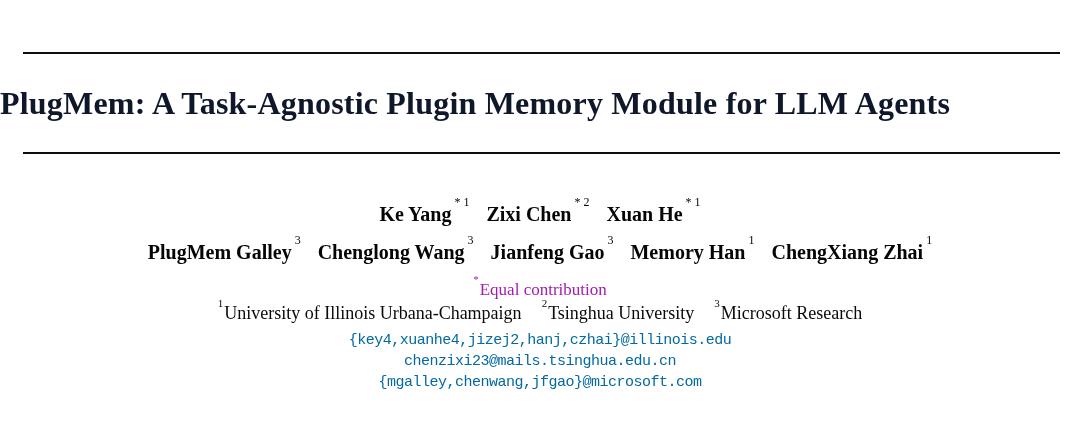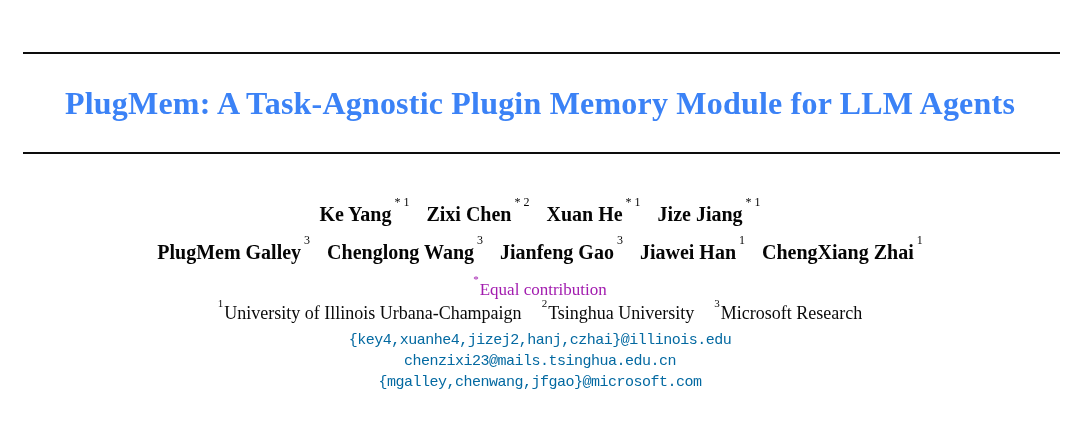--- a/index.html
+++ b/index.html
@@ -18,25 +18,24 @@
   .rule {
     position: absolute;
     left: 23px; width: 1037px; height: 2px;
     background: #0d0d0d;
   }
   .rule-top { top: 52px; }
   .rule-bottom { top: 152px; }
   .title {
     position: absolute;
     top: 84px; left: 0; width: 100%;
-    text-align: center;
     font-size: 32px; line-height: 38px;
     font-weight: 700;
     letter-spacing: 0.2px;
-    color: #3b82f6;
+    color: #0f172a;
   }
   .author-rows {
     position: absolute;
     top: 196px; left: 0; width: 100%;
     display: flex; flex-direction: column; gap: 7px;
   }
   .author-row {
     display: flex; justify-content: center; gap: 17px;
     font-size: 20px; line-height: 26px; font-weight: 700;
     color: #050505;
@@ -88,27 +87,26 @@
 
   <h1 class="title">PlugMem: A Task-Agnostic Plugin Memory Module for LLM Agents</h1>
 
   <div class="rule rule-bottom"></div>
 
   <div class="author-rows">
     <div class="author-row">
       <span class="author"><span>Ke Yang</span><sup class="author-sup">* 1</sup></span>
       <span class="author"><span>Zixi Chen</span><sup class="author-sup">* 2</sup></span>
       <span class="author"><span>Xuan He</span><sup class="author-sup">* 1</sup></span>
-      <span class="author"><span>Jize Jiang</span><sup class="author-sup">* 1</sup></span>
     </div>
     <div class="author-row">
       <span class="author"><span>PlugMem Galley</span><sup class="author-sup">3</sup></span>
       <span class="author"><span>Chenglong Wang</span><sup class="author-sup">3</sup></span>
       <span class="author"><span>Jianfeng Gao</span><sup class="author-sup">3</sup></span>
-      <span class="author"><span>Jiawei Han</span><sup class="author-sup">1</sup></span>
+      <span class="author"><span>Memory Han</span><sup class="author-sup">1</sup></span>
       <span class="author"><span>ChengXiang Zhai</span><sup class="author-sup">1</sup></span>
     </div>
   </div>
 
   <div class="equal-note"><sup class="note-sup">*</sup><span>Equal contribution</span></div>
 
   <div class="affiliations">
     <span class="affil"><sup class="note-sup">1</sup><span>University of Illinois Urbana-Champaign</span></span>
     <span class="affil"><sup class="note-sup">2</sup><span>Tsinghua University</span></span>
     <span class="affil"><sup class="note-sup">3</sup><span>Microsoft Research</span></span>

